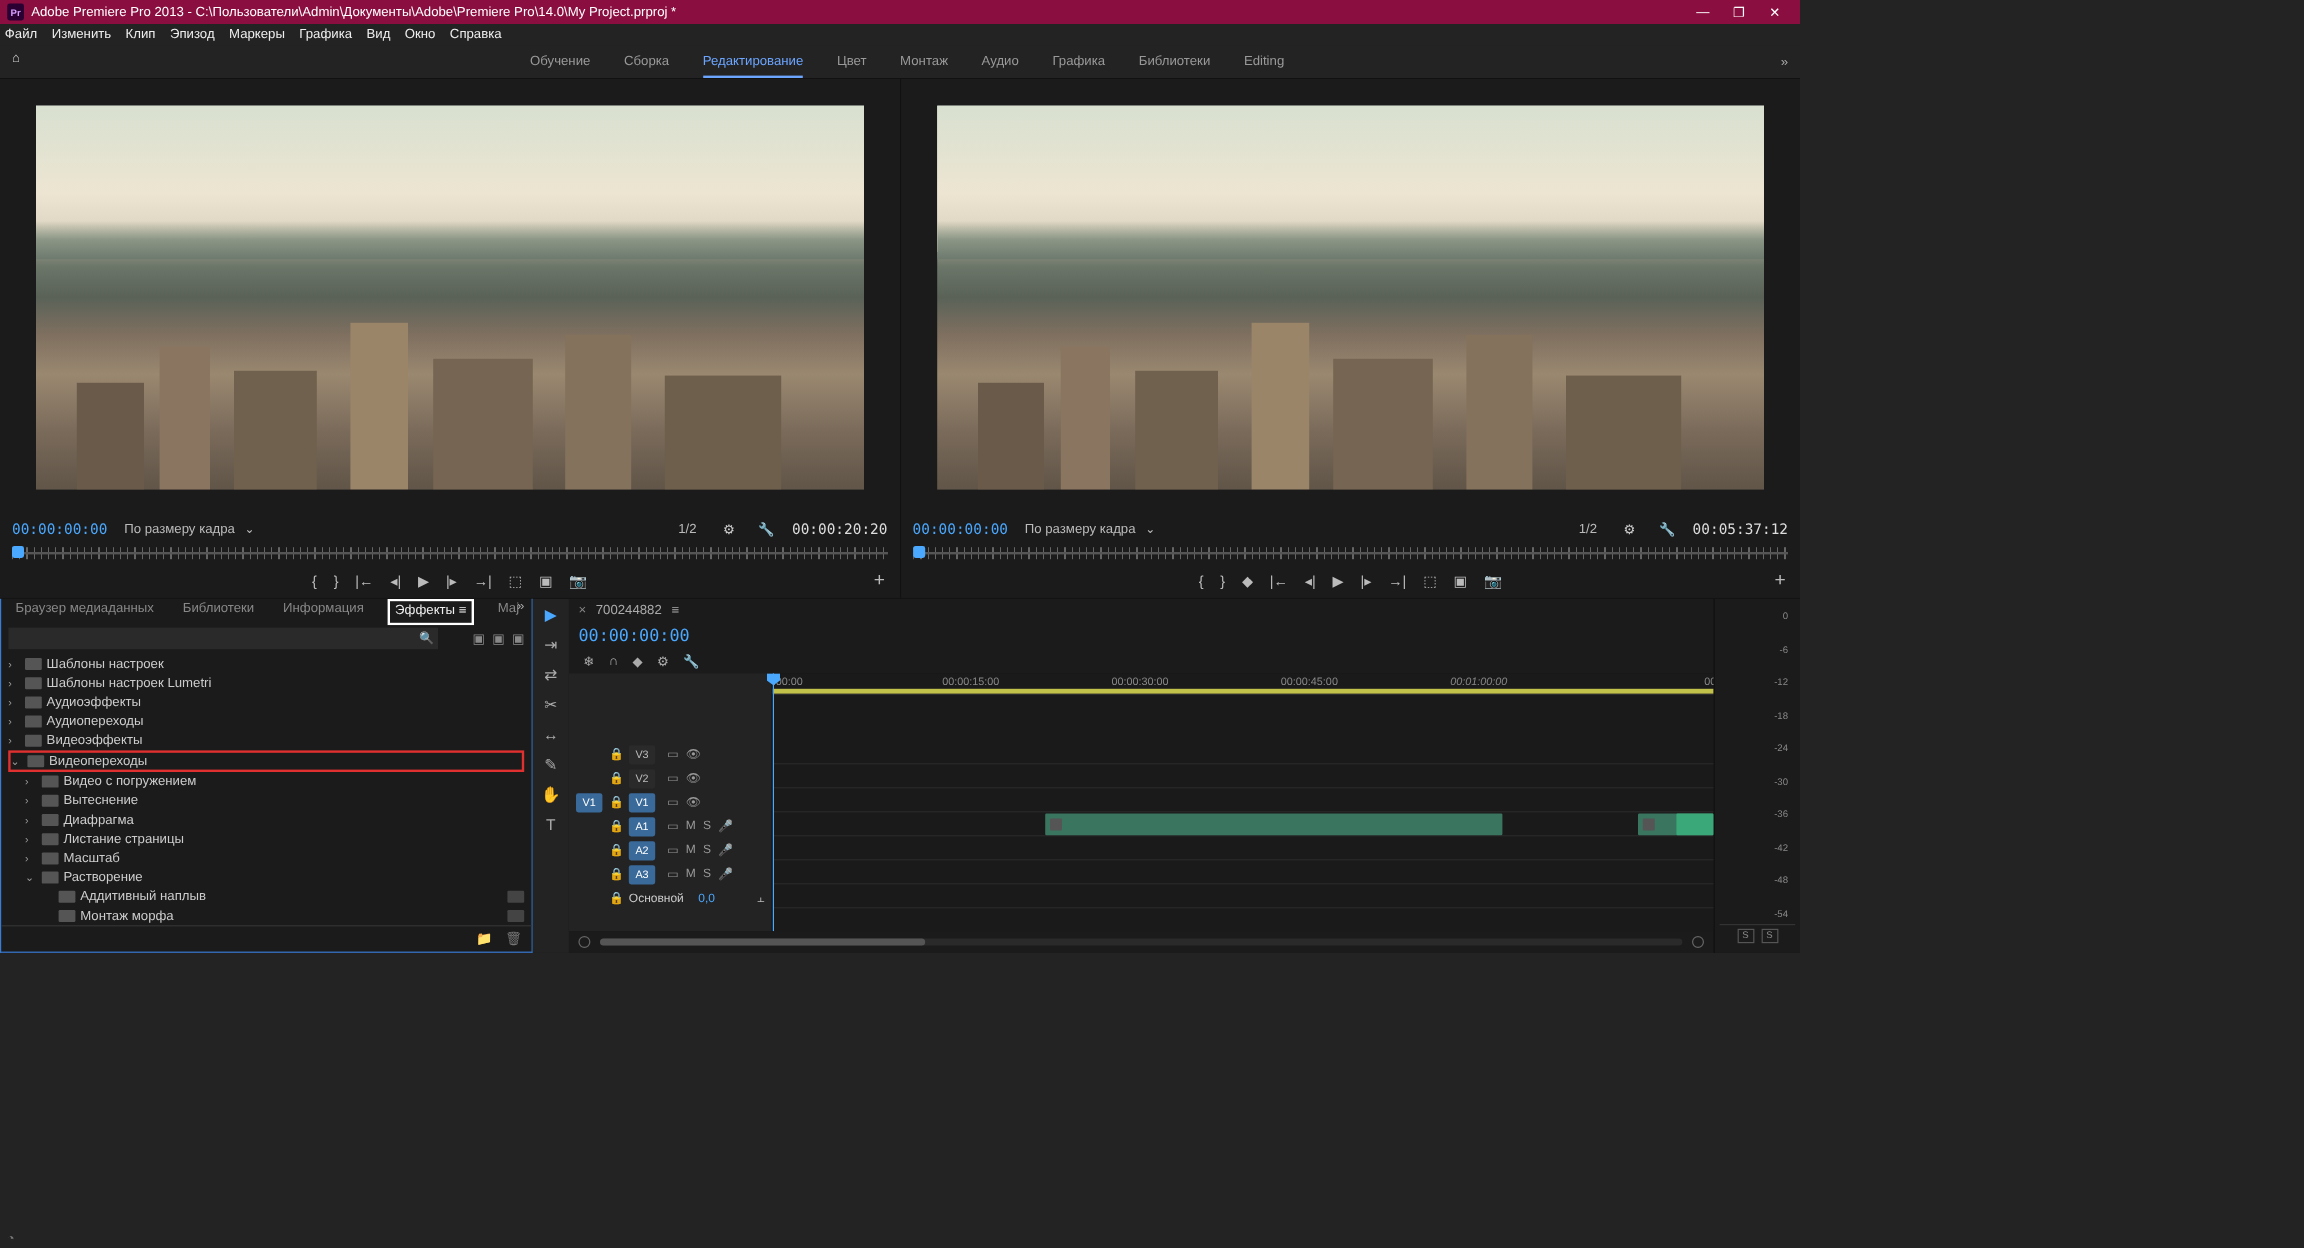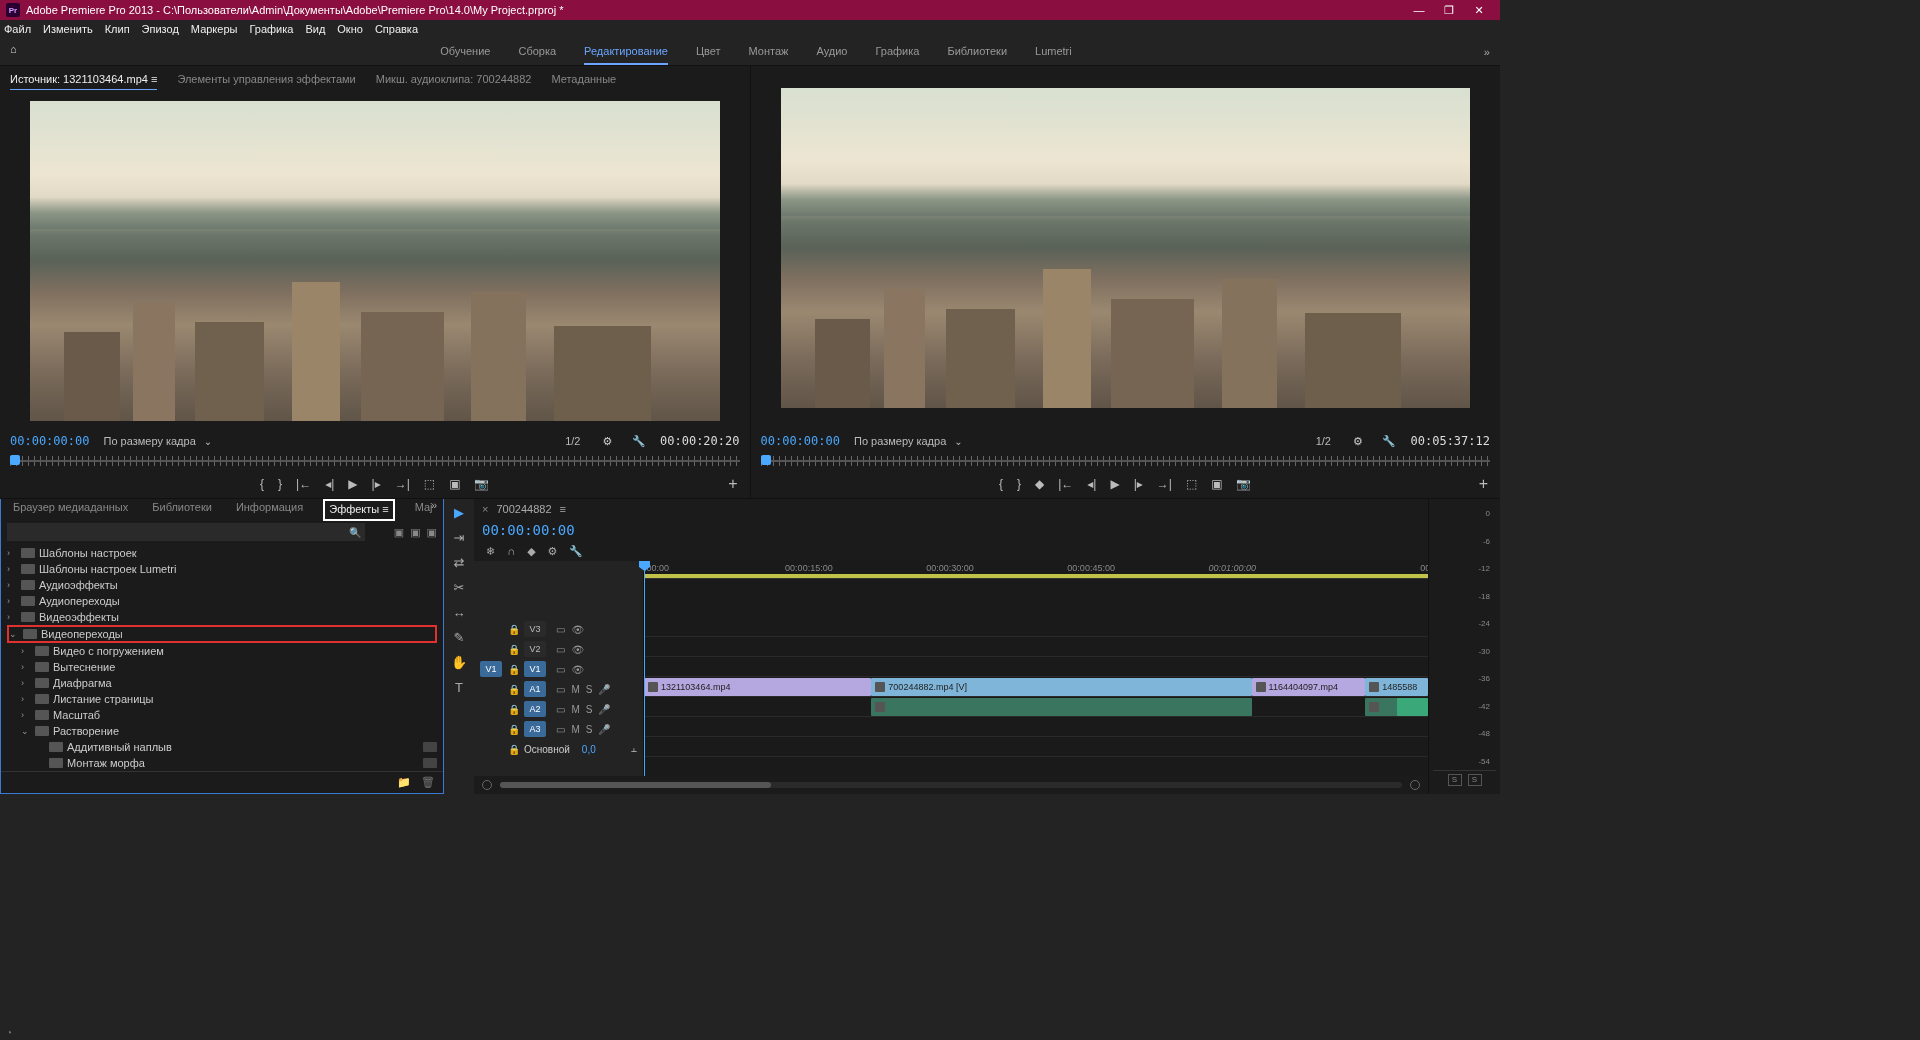--- a/index.html
+++ b/index.html
@@ -127,77 +127,26 @@
   <span class="home-icon">⌂</span>
   <div class="ws-tabs">
       <span class="ws-tab">Обучение</span>
       <span class="ws-tab">Сборка</span>
       <span class="ws-tab active">Редактирование</span>
       <span class="ws-tab">Цвет</span>
       <span class="ws-tab">Монтаж</span>
       <span class="ws-tab">Аудио</span>
       <span class="ws-tab">Графика</span>
       <span class="ws-tab">Библиотеки</span>
-      <span class="ws-tab">Lumetri</span>
+      <span class="ws-tab">Editing</span>
     </div>
   <span class="ws-overflow">»</span>
 </div>
 
 <div class="main">
-  <div class="monitor">
-    <div class="panel-tabs">
-        <span class="panel-tab active">Источник: 1321103464.mp4  ≡</span>
-        <span class="panel-tab">Элементы управления эффектами</span>
-        <span class="panel-tab">Микш. аудиоклипа: 700244882</span>
-        <span class="panel-tab">Метаданные</span>
-      </div>
-    <div class="video-area">
-      <div class="video-frame">
-          <div class="sky-band"></div>
-          <div class="hills"></div>
-          <div class="bldgs">
-        <div class="bldg" style="left:5%;width:8%;height:45%;background:#6a5a4a"></div>
-        <div class="bldg" style="left:15%;width:6%;height:60%;background:#8a7560"></div>
-        <div class="bldg" style="left:24%;width:10%;height:50%;background:#70604e"></div>
-        <div class="bldg" style="left:38%;width:7%;height:70%;background:#9a8568"></div>
-        <div class="bldg" style="left:48%;width:12%;height:55%;background:#756552"></div>
-        <div class="bldg" style="left:64%;width:8%;height:65%;background:#85725c"></div>
-        <div class="bldg" style="left:76%;width:14%;height:48%;background:#6e5e4c"></div>
-      </div>
-        </div>
-    </div>
-    <div class="tc-row">
-      <span class="tc-blue">00:00:00:00</span>
-      <span class="fit-dd">По размеру кадра</span>
-      <span style="flex:1"></span>
-      <span class="res-dd">1/2</span>
-      <span>⚙</span>
-      <span class="wrench">🔧</span>
-      <span class="tc-white">00:00:20:20</span>
-    </div>
-    <div class="scrub">
-        <div class="scrub-ticks"></div>
-        <div class="scrub-track"></div>
-        <div class="scrub-head"></div>
-      </div>
-    <div class="transport">
-      <span>{</span>
-      <span>}</span>
-      <span>|←</span>
-      <span>◂|</span>
-      <span>▶</span>
-      <span>|▸</span>
-      <span>→|</span>
-      <span>⬚</span>
-      <span>▣</span>
-      <span>📷</span>
-      <span class="plus">+</span>
-    </div>
-  </div>
-
   <div class="monitor">
     <div class="video-area">
       <div class="video-frame">
           <div class="sky-band"></div>
           <div class="hills"></div>
           <div class="bldgs">
         <div class="bldg" style="left:5%;width:8%;height:45%;background:#6a5a4a"></div>
         <div class="bldg" style="left:15%;width:6%;height:60%;background:#8a7560"></div>
         <div class="bldg" style="left:24%;width:10%;height:50%;background:#70604e"></div>
         <div class="bldg" style="left:38%;width:7%;height:70%;background:#9a8568"></div>
@@ -207,20 +156,65 @@
       </div>
         </div>
     </div>
     <div class="tc-row">
       <span class="tc-blue">00:00:00:00</span>
       <span class="fit-dd">По размеру кадра</span>
       <span style="flex:1"></span>
       <span class="res-dd">1/2</span>
       <span>⚙</span>
       <span class="wrench">🔧</span>
+      <span class="tc-white">00:00:20:20</span>
+    </div>
+    <div class="scrub">
+        <div class="scrub-ticks"></div>
+        <div class="scrub-track"></div>
+        <div class="scrub-head"></div>
+      </div>
+    <div class="transport">
+      <span>{</span>
+      <span>}</span>
+      <span>|←</span>
+      <span>◂|</span>
+      <span>▶</span>
+      <span>|▸</span>
+      <span>→|</span>
+      <span>⬚</span>
+      <span>▣</span>
+      <span>📷</span>
+      <span class="plus">+</span>
+    </div>
+  </div>
+
+  <div class="monitor">
+    <div class="video-area">
+      <div class="video-frame">
+          <div class="sky-band"></div>
+          <div class="hills"></div>
+          <div class="bldgs">
+        <div class="bldg" style="left:5%;width:8%;height:45%;background:#6a5a4a"></div>
+        <div class="bldg" style="left:15%;width:6%;height:60%;background:#8a7560"></div>
+        <div class="bldg" style="left:24%;width:10%;height:50%;background:#70604e"></div>
+        <div class="bldg" style="left:38%;width:7%;height:70%;background:#9a8568"></div>
+        <div class="bldg" style="left:48%;width:12%;height:55%;background:#756552"></div>
+        <div class="bldg" style="left:64%;width:8%;height:65%;background:#85725c"></div>
+        <div class="bldg" style="left:76%;width:14%;height:48%;background:#6e5e4c"></div>
+      </div>
+        </div>
+    </div>
+    <div class="tc-row">
+      <span class="tc-blue">00:00:00:00</span>
+      <span class="fit-dd">По размеру кадра</span>
+      <span style="flex:1"></span>
+      <span class="res-dd">1/2</span>
+      <span>⚙</span>
+      <span class="wrench">🔧</span>
       <span class="tc-white">00:05:37:12</span>
     </div>
     <div class="scrub">
         <div class="scrub-ticks"></div>
         <div class="scrub-track"></div>
         <div class="scrub-head"></div>
       </div>
     <div class="transport">
       <span>{</span>
       <span>}</span>
@@ -441,26 +435,20 @@
               <span class="ruler-tick" style="left: 36%;">00:00:30:00</span>
               <span class="ruler-tick" style="left: 54%;">00:00:45:00</span>
               <span class="ruler-tick" style="left: 72%; font-style: italic;">00:01:00:00</span>
               <span class="ruler-tick" style="left: 99%;">00:01</span>
               <div class="ruler-bar"></div>
             </div>
           <div class="playhead"></div>
           <div class="track-lane spacer"></div>
           <div class="track-lane" id="lane-v3"></div>
           <div class="track-lane" id="lane-v2"></div>
-          <div class="track-lane" id="lane-v1">
-              <div class="clip v" style="left: 0%; width: 29%;"><span class="fx"></span>1321103464.mp4</div>
-              <div class="clip v2" style="left: 29%; width: 48.5%;"><span class="fx"></span>700244882.mp4 [V]</div>
-              <div class="clip v" style="left: 77.5%; width: 14.5%;"><span class="fx"></span>1164404097.mp4</div>
-              <div class="clip v2" style="left: 92%; width: 8%;"><span class="fx"></span>1485588</div>
-            </div>
           <div class="track-lane" id="lane-a1">
               <div class="clip a" style="left: 29%; width: 48.5%;">
                 <span class="fx"></span>
               </div>
               <div class="clip a" style="left: 92%; width: 8%;">
                 <span class="fx"></span>
               </div>
               <div class="clip" style="left: 96%; width: 4%; background: rgb(58, 168, 120); top: 1px; height: 18px;"></div>
             </div>
           <div class="track-lane" id="lane-a2"></div>

